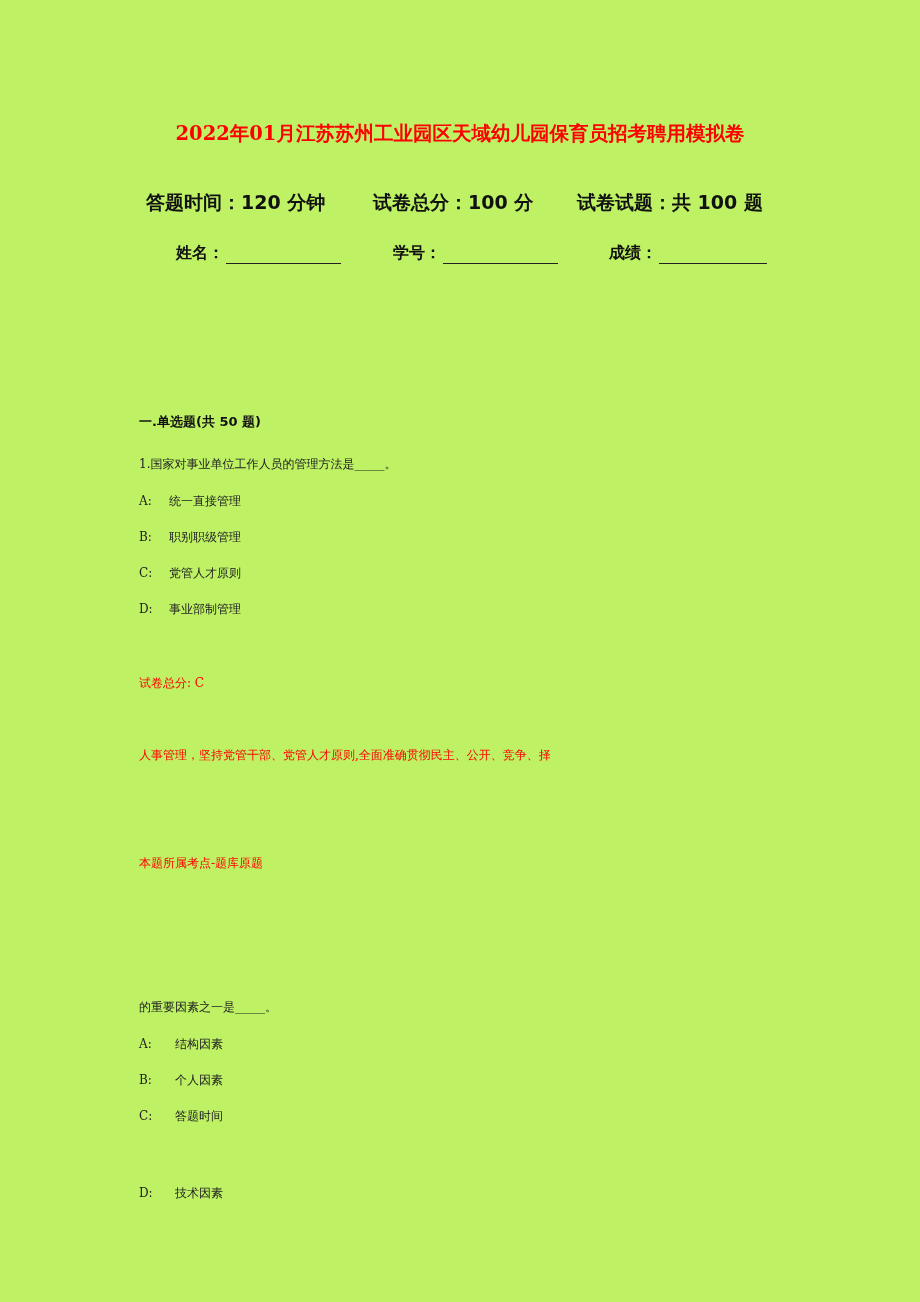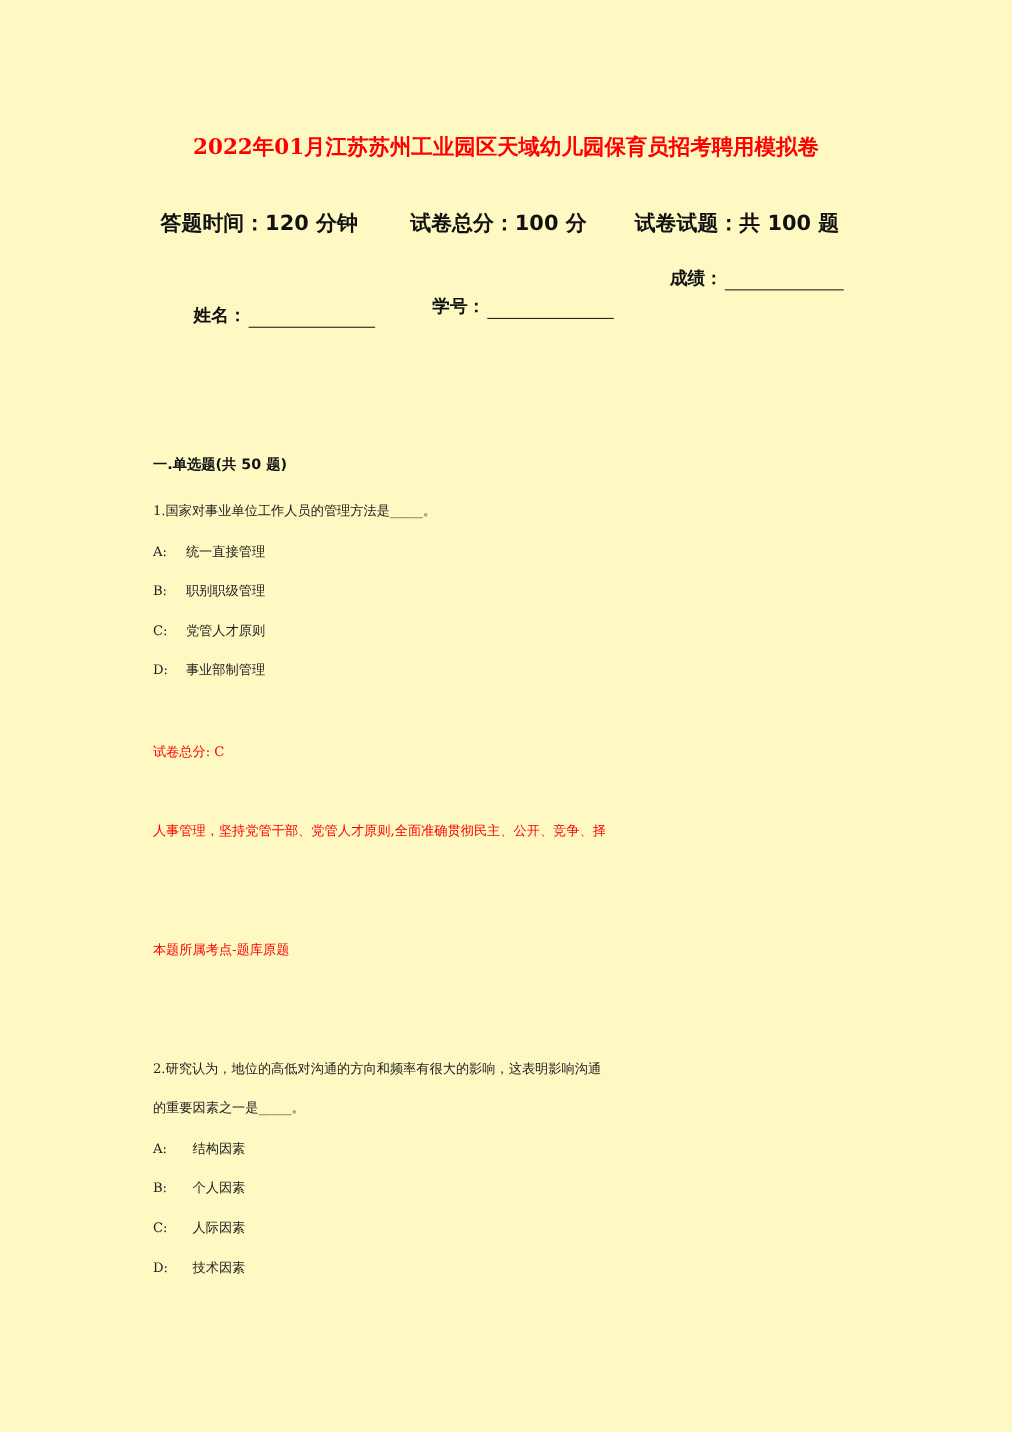--- a/index.html
+++ b/index.html
@@ -1,39 +1,39 @@
 <!DOCTYPE html>
 <html><head>
   <meta charset="utf-8">
   <style>
     html, body { margin: 0; padding: 0; background: #ffffff; }
     body { width: 920px; height: 1302px; position: relative; overflow: hidden; }
-    .page { position: absolute; left: 0; top: 0; width: 920px; height: 1302px; background: #fef9c3; }
+    .page { position: absolute; left: 0; top: 0; width: 920px; height: 1302px; background: #bef264; }
     .serif { font-family: "DejaVu Serif", "Liberation Serif", serif; }
     .sans { font-family: "DejaVu Sans", "Liberation Sans", sans-serif; }
 
     .title {
       position: absolute; left: 0; width: 920px; top: 120px;
       text-align: center; color: #ff0000; font-weight: bold;
       font-size: 19.5px; letter-spacing: 0px; white-space: nowrap;
     }
     .meta-row {
       position: absolute; left: 146px; top: 190px;
       font-size: 19px; color: #111; white-space: nowrap; font-weight: bold;
     }
     .meta-row span { display: inline-block; }
     .meta-row .m1 { position: absolute; left: 0; }
     .meta-row .m2 { position: absolute; left: 227px; }
     .meta-row .m3 { position: absolute; left: 431px; }
 
     .info-row { position: absolute; left: 176px; top: 243px; font-size: 16px; color: #111; white-space: nowrap; font-weight: bold; }
     .info-field { position: absolute; display: flex; align-items: flex-end; }
     .info-field .line { display: inline-block; border-bottom: 1px solid #222; height: 18px; margin-left: 2px; }
-    .f1 { left: 0; margin-top: 34px; }
-    .f2 { left: 217px; margin-top: 26px; }
+    .f1 { left: 0; }
+    .f2 { left: 217px; }
     .f3 { left: 433px; }
 
     .section-title { position: absolute; left: 139px; top: 413px; font-size: 13px; font-weight: bold; color: #111; white-space: nowrap; }
 
     .line-text { position: absolute; left: 139px; font-size: 12px; color: #222; white-space: nowrap; }
     .red { color: #ff0000; }
     .opt-label { display: inline-block; width: 30px; }
     .opt-label2 { display: inline-block; width: 36px; }
   </style>
 </head>
@@ -79,29 +79,28 @@
   </div>
   <div class="line-text serif" style="top:601px">
     <span class="opt-label">D:</span><span>事业部制管理</span>
   </div>
 
   <div class="line-text serif red" style="top:675px">试卷总分: C</div>
   <div class="line-text serif red" style="top:747px">人事管理，坚持党管干部、党管人才原则,全面准确贯彻民主、公开、竞争、择</div>
 
   <div class="line-text serif red" style="top:855px">本题所属考点-题库原题</div>
 
-  <div class="line-text serif" style="top:963px">2.研究认为，地位的高低对沟通的方向和频率有很大的影响，这表明影响沟通</div>
   <div class="line-text serif" style="top:999px">的重要因素之一是_____。</div>
 
   <div class="line-text serif" style="top:1036px">
     <span class="opt-label2">A:</span><span>结构因素</span>
   </div>
   <div class="line-text serif" style="top:1072px">
     <span class="opt-label2">B:</span><span>个人因素</span>
   </div>
   <div class="line-text serif" style="top:1108px">
-    <span class="opt-label2">C:</span><span>人际因素</span>
+    <span class="opt-label2">C:</span><span>答题时间</span>
   </div>
-  <div class="line-text serif" style="top:1144px">
+  <div class="line-text serif" style="top:1185px">
     <span class="opt-label2">D:</span><span>技术因素</span>
   </div>
 
 </div>
 
 </body></html>

